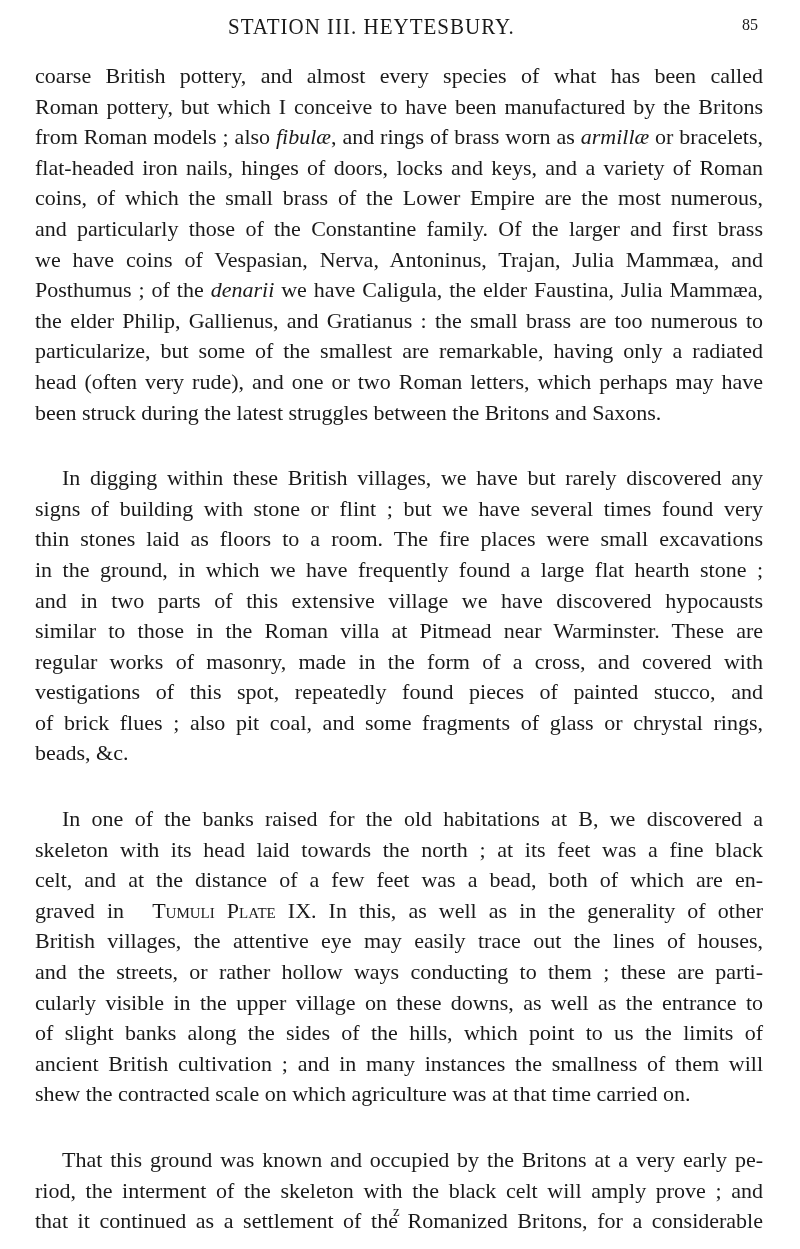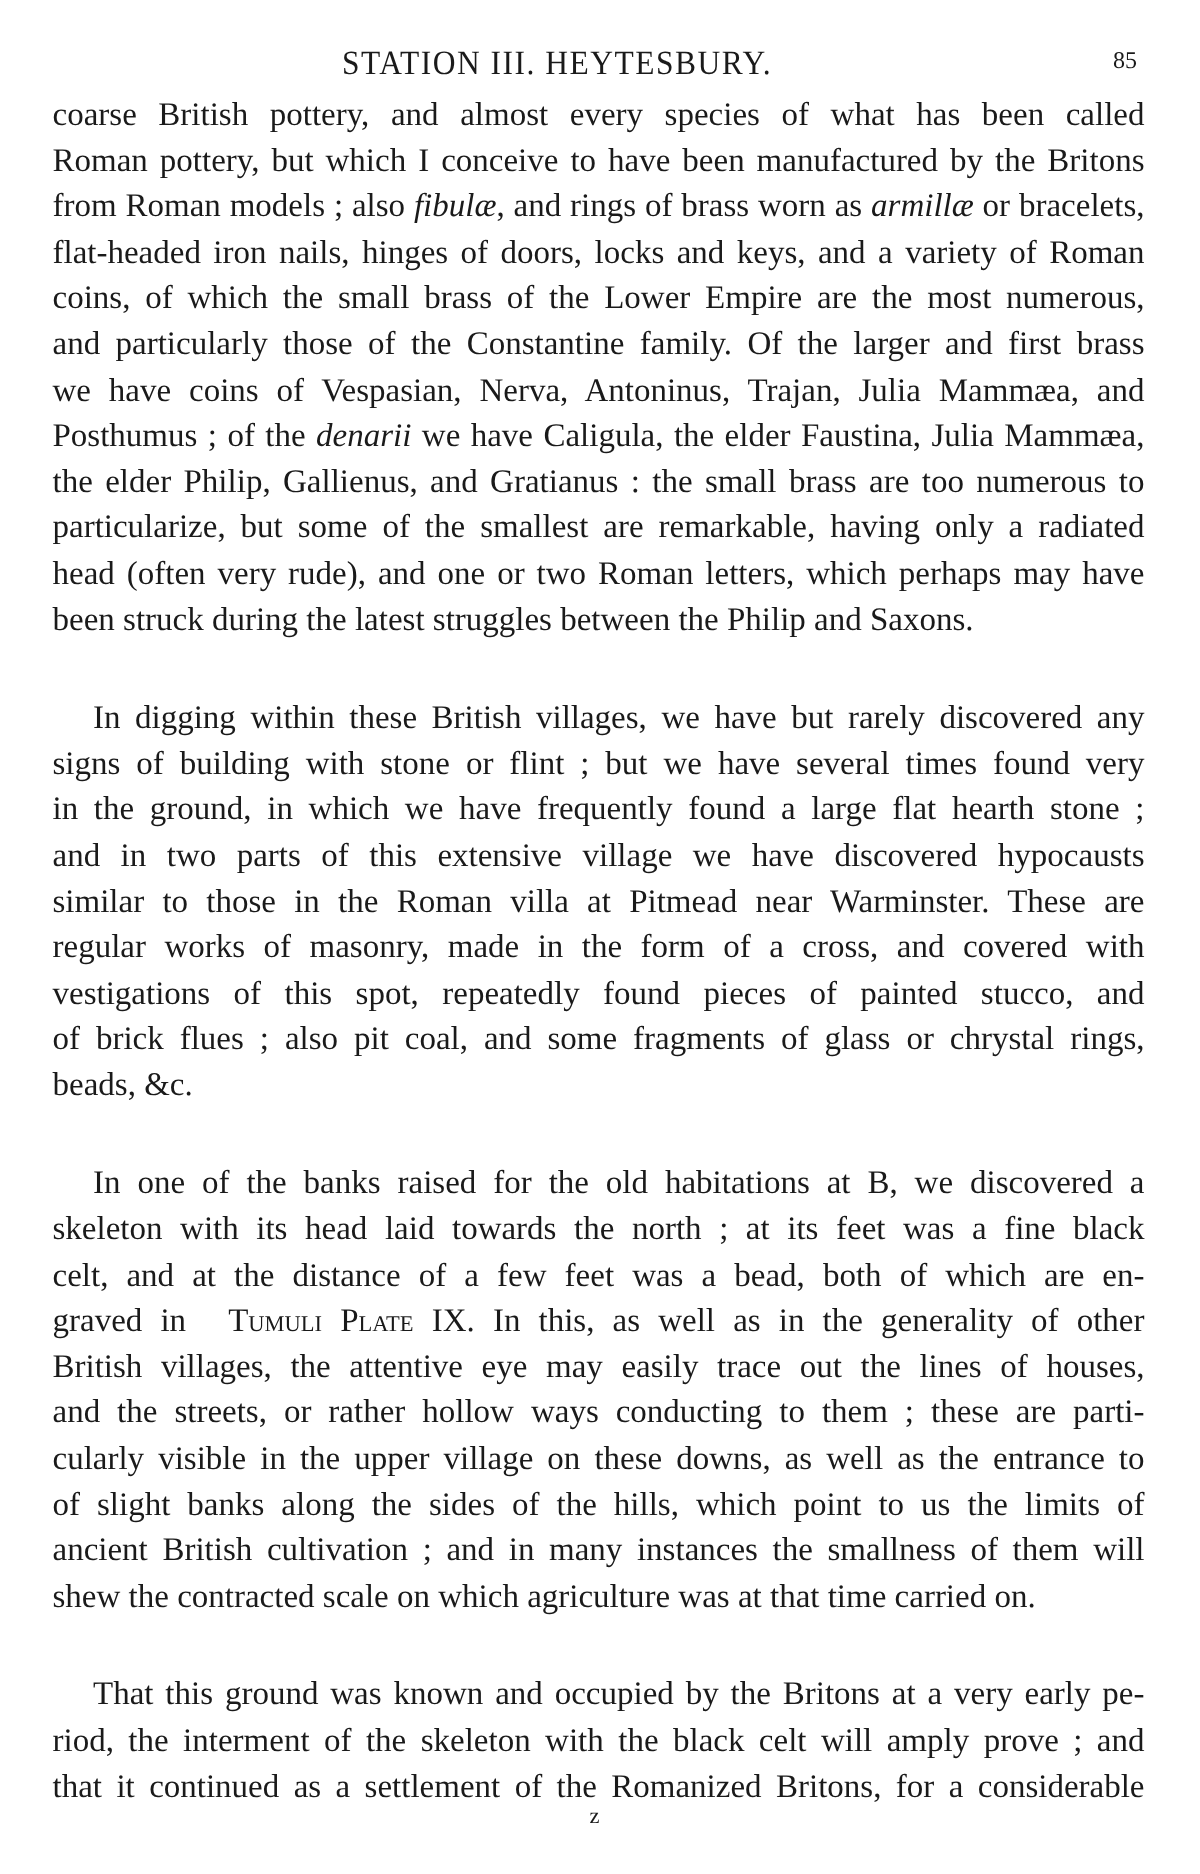--- a/index.html
+++ b/index.html
@@ -10,21 +10,21 @@
     body {
       width: 800px;
       height: 1249px;
       position: relative;
       overflow: hidden;
       font-family: "Liberation Serif", "DejaVu Serif", serif;
       color: #1a1a1a;
     }
     .header {
       position: absolute;
-      top: 24px;
+      top: 8px;
       left: 0;
       width: 772px;
       height: 34px;
     }
     .running-title {
       position: absolute;
       left: 228px;
       top: 6px;
       font-size: 21px;
       letter-spacing: 1px;
@@ -85,25 +85,26 @@
       <span class="line"><span>Roman pottery, but which I conceive to have been manufactured by the Britons</span></span>
       <span class="line"><span>from Roman models ;  also </span><i>fibulæ</i><span>, and rings of brass worn as </span><i>armillæ</i><span> or bracelets,</span></span>
       <span class="line"><span>flat-headed iron nails, hinges of doors, locks and keys, and a variety of Roman</span></span>
       <span class="line"><span>coins, of which the small brass of the Lower Empire are the most numerous,</span></span>
       <span class="line"><span>and particularly those of the Constantine family.  Of the larger and first brass</span></span>
       <span class="line"><span>we have coins of Vespasian, Nerva, Antoninus, Trajan, Julia Mammæa, and</span></span>
       <span class="line"><span>Posthumus ;  of the </span><i>denarii</i><span> we have Caligula, the elder Faustina, Julia Mammæa,</span></span>
       <span class="line"><span>the elder Philip, Gallienus, and Gratianus :  the small brass are too numerous to</span></span>
       <span class="line"><span>particularize, but some of the smallest are remarkable, having only a radiated</span></span>
       <span class="line"><span>head (often very rude), and one or two Roman letters, which perhaps may have</span></span>
-      <span class="line last"><span>been struck during the latest struggles between the Philip and Saxons.</span></span>
+      <span class="line last"><span>been struck during the latest struggles between the Britons and Saxons.</span></span>
     </div>
     <div>
       <span class="line indent"><span>In digging within these British villages, we have but rarely discovered any</span></span>
       <span class="line"><span>signs of building with stone or flint ;  but we have several times found very</span></span>
+      <span class="line"><span>thin stones laid as floors to a room.  The fire places were small excavations</span></span>
       <span class="line"><span>in the ground, in which we have frequently found a large flat hearth stone ;</span></span>
       <span class="line"><span>and in two parts of this extensive village we have discovered hypocausts</span></span>
       <span class="line"><span>similar to those in the Roman villa at Pitmead near Warminster.  These are</span></span>
       <span class="line"><span>regular works of masonry, made in the form of a cross, and covered with</span></span>
       <span class="line"><span>vestigations of this spot, repeatedly found pieces of painted stucco, and</span></span>
       <span class="line"><span>of brick flues ;  also pit coal, and some fragments of glass or chrystal rings,</span></span>
       <span class="line last"><span>beads, &amp;c.</span></span>
     </div>
     <div>
       <span class="line indent"><span>In one of the banks raised for the old habitations at B, we discovered a</span></span>

